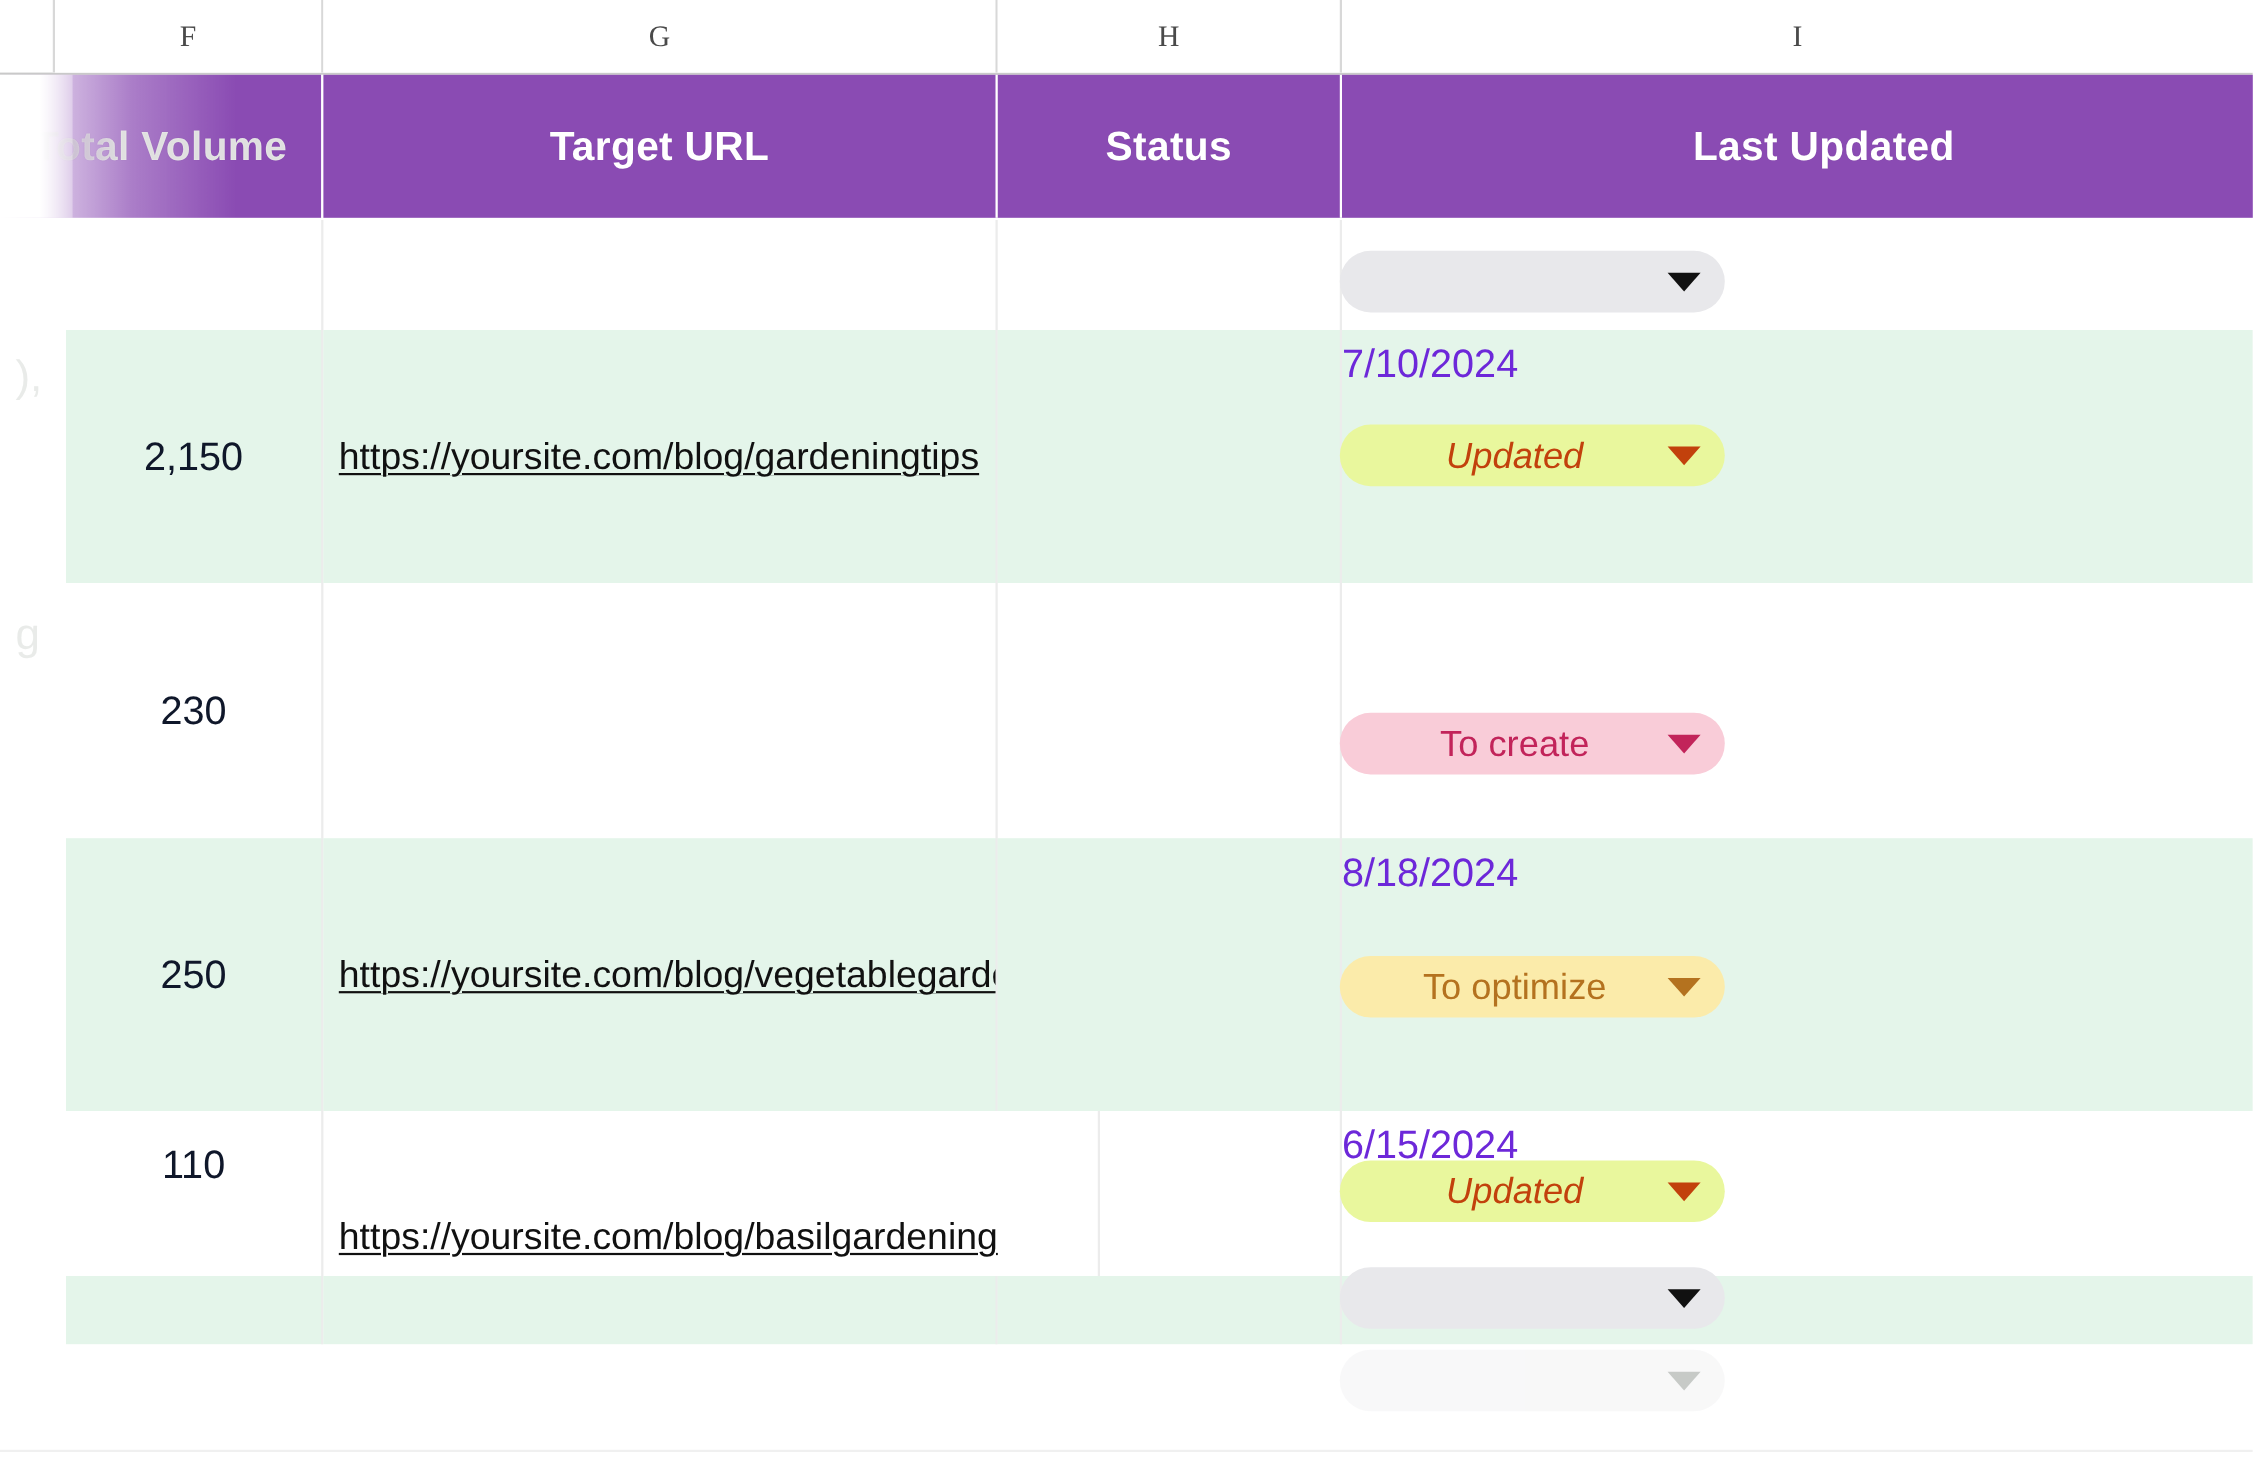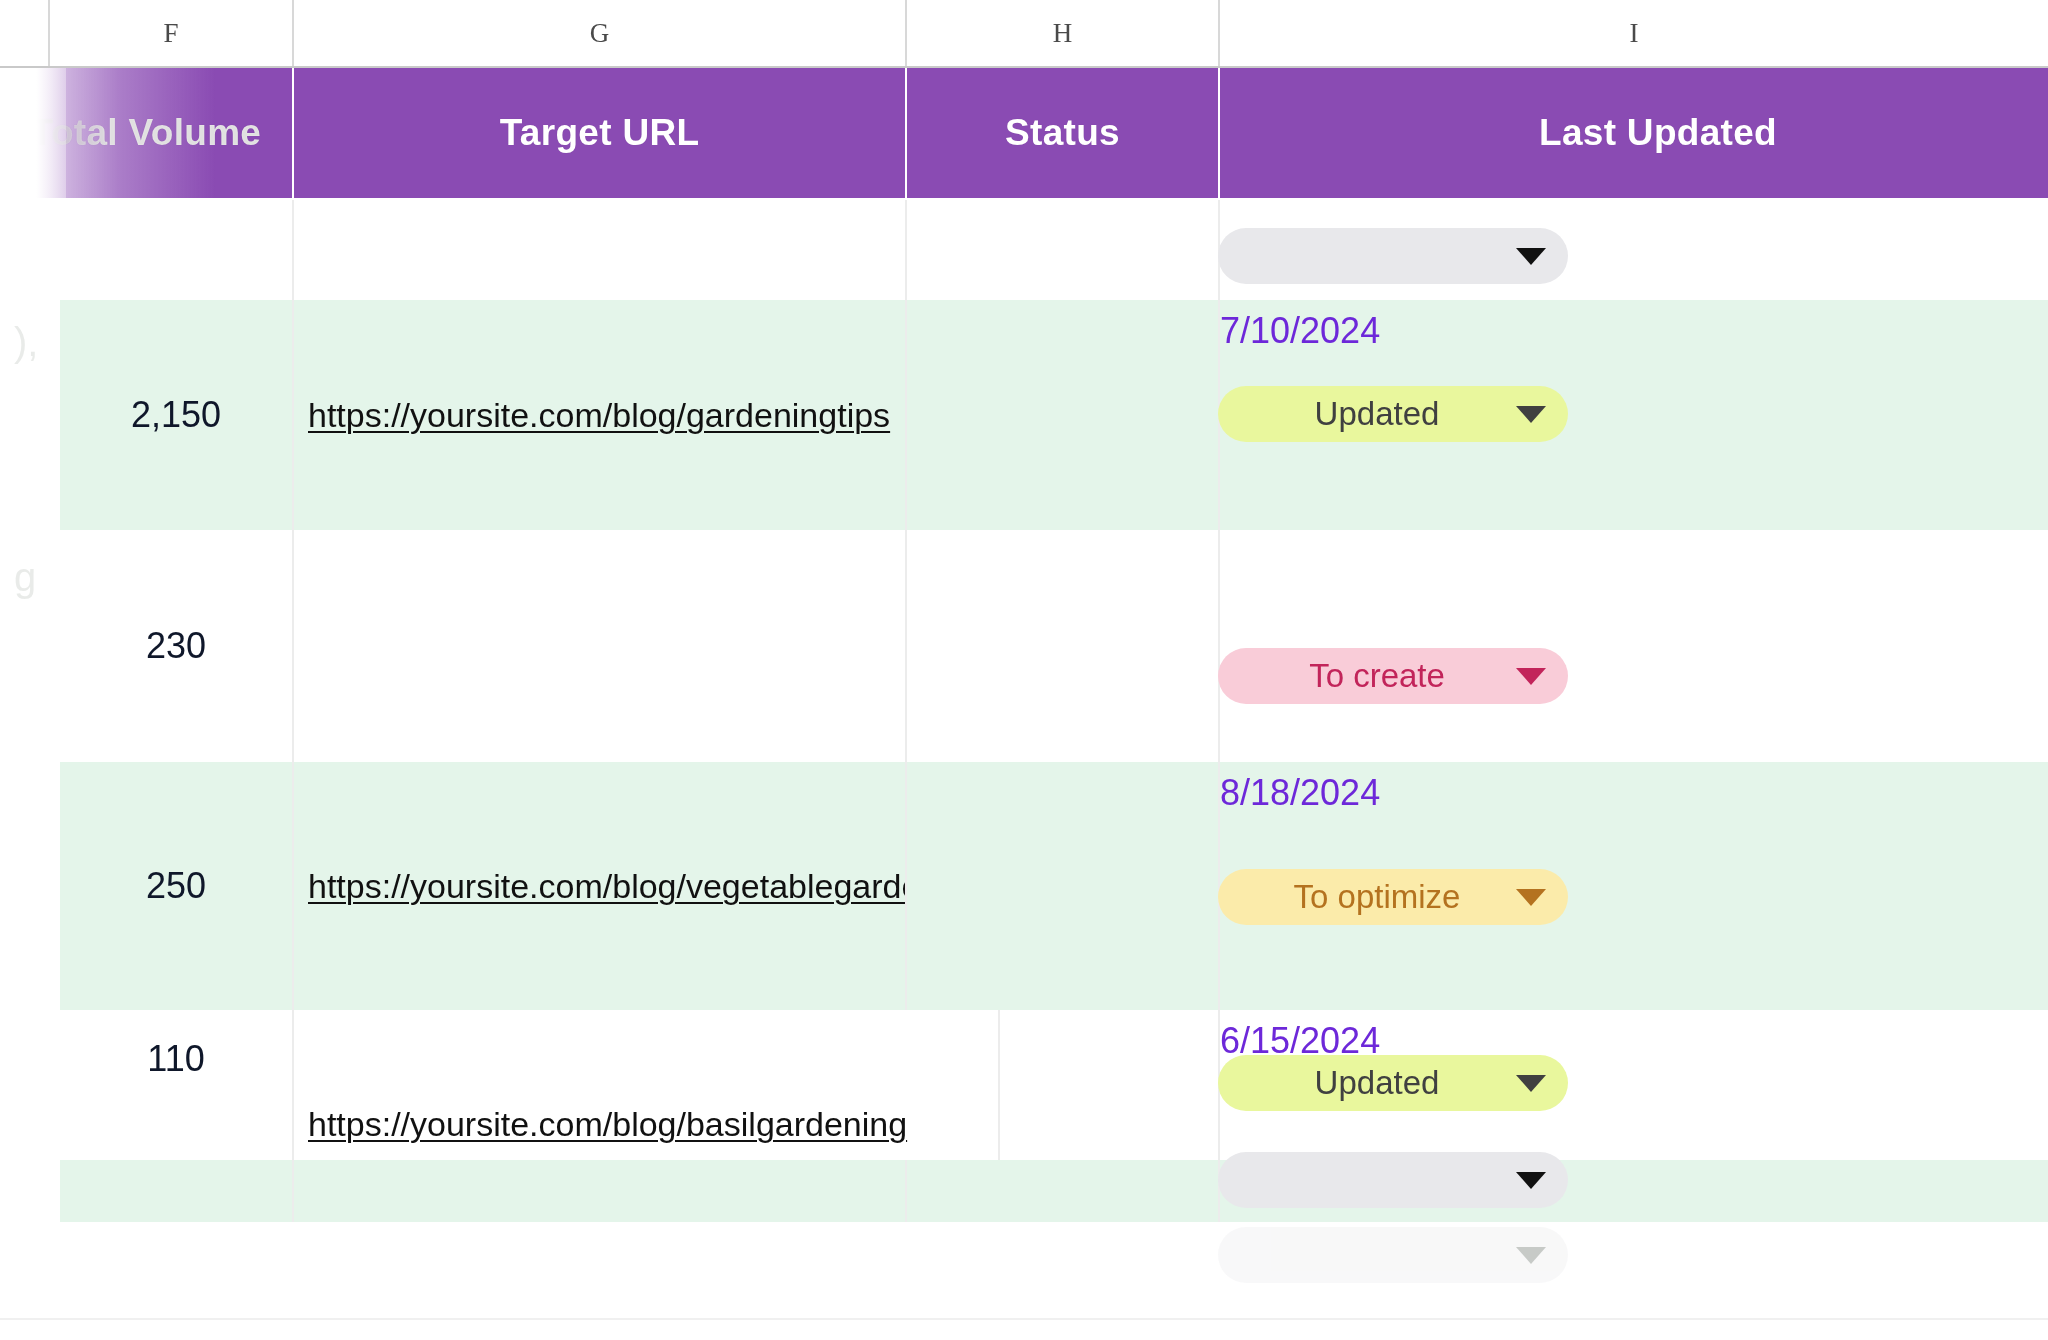--- a/index.html
+++ b/index.html
@@ -149,21 +149,21 @@
     white-space: nowrap;
   }
   .chip .lbl { flex: 1; text-align: center; padding-right: 6px; }
   .arrow {
     width: 0; height: 0;
     border-left: 15px solid transparent;
     border-right: 15px solid transparent;
     border-top: 17px solid currentColor;
     flex: 0 0 auto;
   }
-  .chip.updated  { background: #e9f79d; color: #404040; }
+  .chip.updated  { background: #e9f79d; color: #c2410c; font-style: italic; }
   .chip.tocreate { background: #f9ccd8; color: #c2245a; }
   .chip.tooptim  { background: #fbebaa; color: #b4721f; }
   .chip.empty    { background: #e8e8eb; color: #111111; }
   .chip.empty.dim { background: #f3f3f4; color: #9aa09a; opacity: .55; }
 
   
   .ghost {
     position: absolute;
     font-size: 40px;
     color: #d8dcd8;

